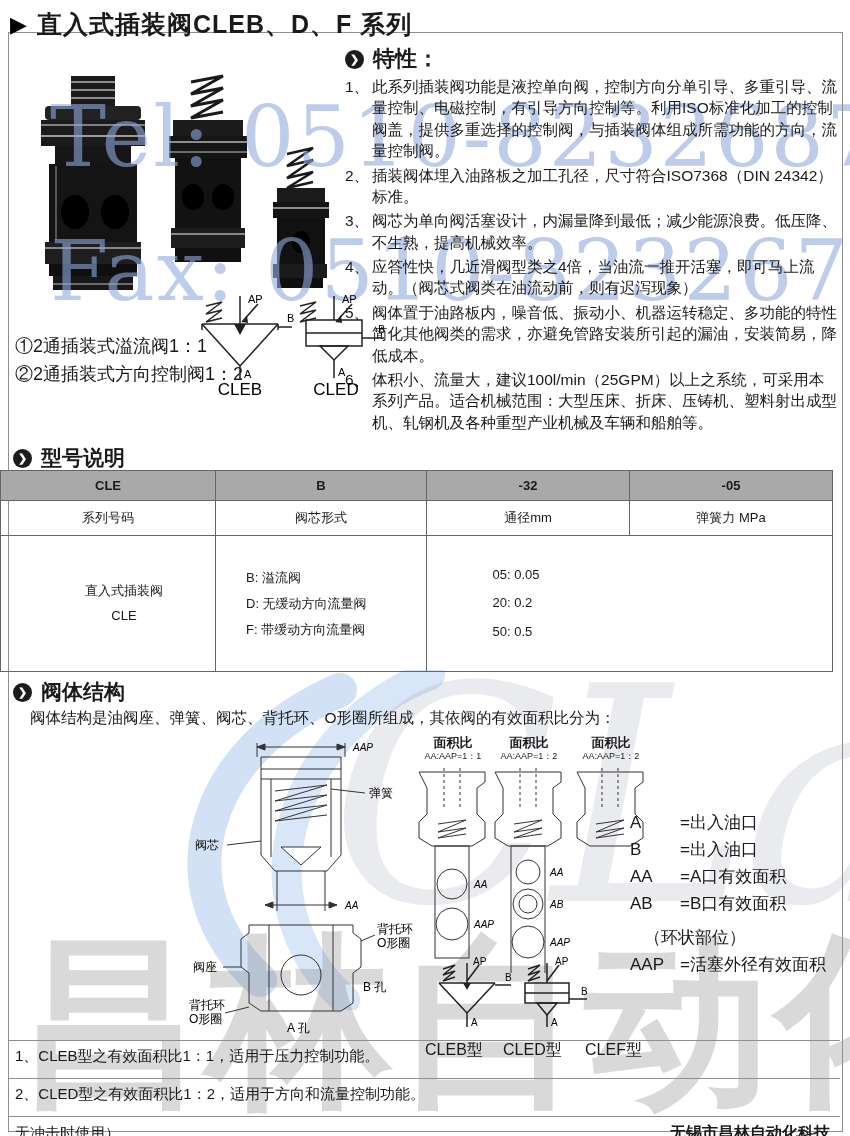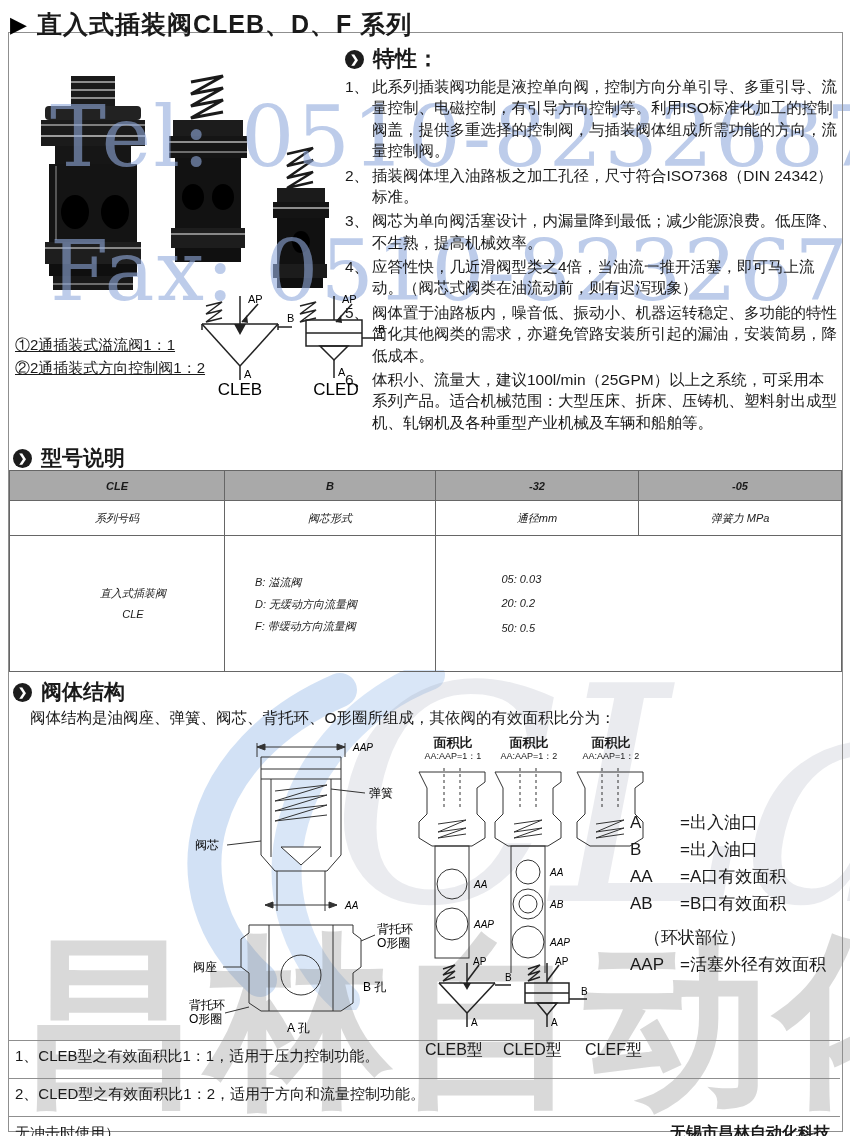--- a/index.html
+++ b/index.html
@@ -30,24 +30,24 @@
   .bullet{width:19px;height:19px;border-radius:50%;background:#1c1c1c;color:#fff;font-size:11px;line-height:19px;text-align:center;flex:none;}
 
   
   .feat-head{display:flex;align-items:center;gap:9px;font-size:22px;font-weight:bold;}
   .features-list{width:494px;font-size:15.5px;line-height:1.38;}
   .feat-item{display:flex;margin-bottom:3px;}
   .feat-num{width:27px;flex:none;}
   .feat-txt{flex:1;}
 
   
-  .photo-cap{font-size:15px;line-height:1.55;text-decoration:underline;}
-
-  
-  .mtable{left:9px;top:470px;width:831px;font-size:11px;font-style:italic;}
+  .photo-cap{font-size:18px;line-height:1.55;}
+
+  
+  .mtable{left:0;top:470px;width:831px;font-size:13px;}
   .mt-row{display:grid;grid-template-columns:215px 211px 203px 202px;}
   .mt-cell{border-right:1px solid #666;border-bottom:1px solid #666;display:flex;align-items:center;justify-content:center;}
   .mt-cell:last-child{border-right:none;}
   .mtable{border:1px solid #666;}
   .codes .mt-cell{height:29px;background:#a9a9a9;font-weight:bold;}
   .labels .mt-cell{height:34px;}
   .mt-body{display:grid;grid-template-columns:215px 211px 203px 202px;height:135px;}
   .mt-bcell{border-right:1px solid #666;display:flex;flex-direction:column;align-items:center;justify-content:center;}
   .mt-bcell:last-child{border-right:none;}
   .series-cell div{line-height:1.9;margin-left:32px;}
@@ -251,21 +251,21 @@
         <div class="mt-bcell series-cell">
           <div>直入式插装阀</div>
           <div>CLE</div>
         </div>
         <div class="mt-bcell spool-cell">
           <div>B: 溢流阀</div>
           <div>D: 无缓动方向流量阀</div>
           <div>F: 带缓动方向流量阀</div>
         </div>
         <div class="mt-bcell spring-cell">
-          <div>05: 0.03</div>
+          <div>05: 0.05</div>
           <div>20: 0.2</div>
           <div>50: 0.5</div>
         </div>
       </div>
     </div>
 
     <div class="abs sec-head" style="left:13px;top:678px;">
       <span class="bullet">❯</span>
       <span>阀体结构</span>
     </div>

